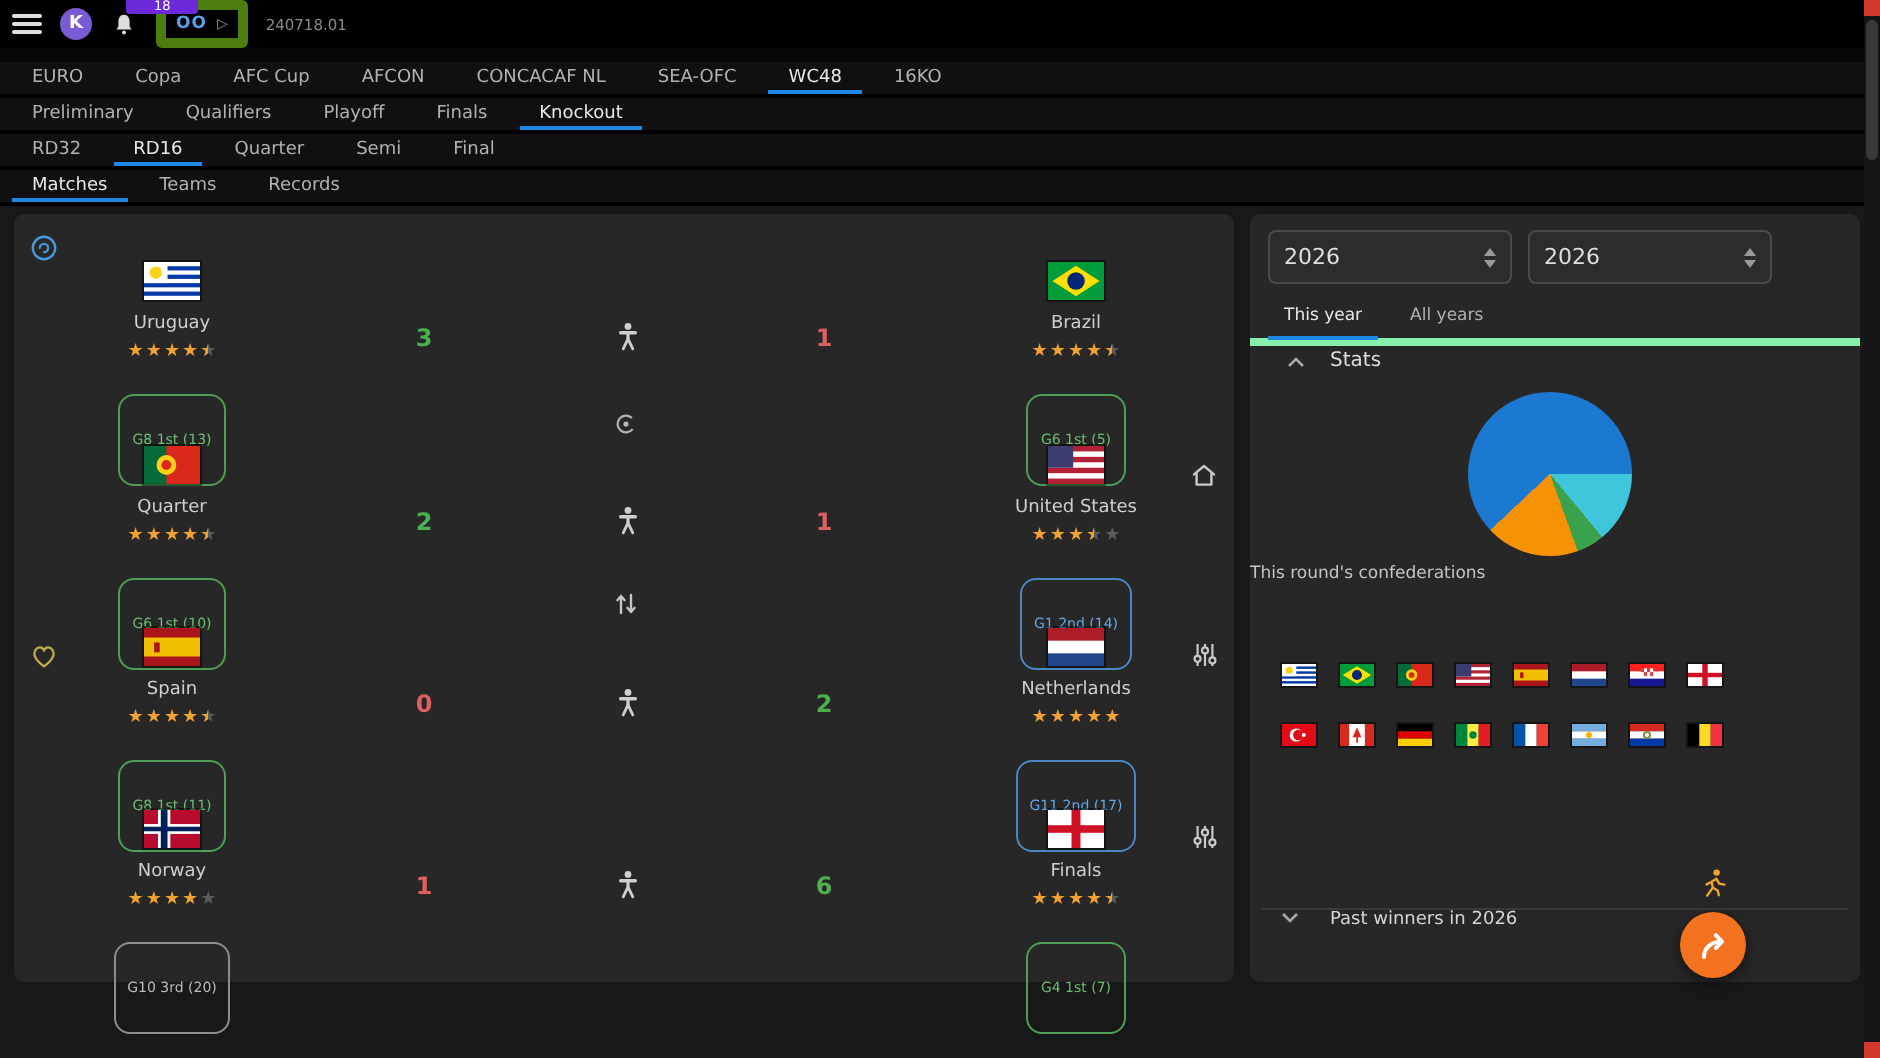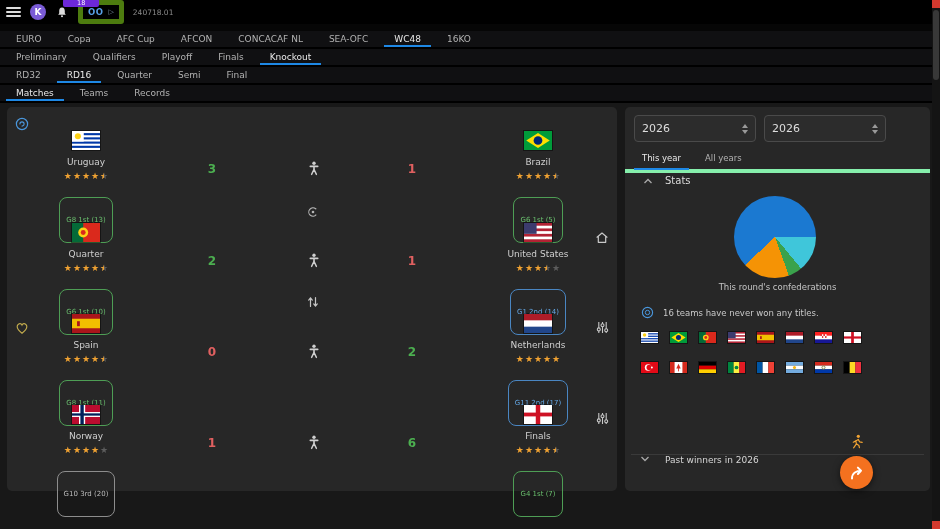--- a/index.html
+++ b/index.html
@@ -61,21 +61,21 @@
           border-bottom:4px solid #9a9a9a;margin-bottom:2px}
   .tri-down{width:0;height:0;border-left:3px solid transparent;border-right:3px solid transparent;
             border-top:4px solid #9a9a9a}
   .ptabs{position:absolute;top:41px;left:0;right:0;height:21px;border-bottom:4px solid #86efac;display:flex;padding-left:5px}
   .ptab{padding:0 12px;font-size:8.5px;line-height:21px;color:#b2b2b2;position:relative;cursor:pointer}
   .ptab.active{color:#e9e9e9}
   .ptab.active::after{content:"";position:absolute;left:4px;right:4px;bottom:-1px;height:2px;background:#1e88e5}
   .stats-header{position:absolute;top:68px;left:18px;display:flex;align-items:center;cursor:pointer}
   .stats-header .lbl{font-size:10px;color:#dcdcdc;margin-left:12px}
   .pie{position:absolute;left:109px;top:89px;width:82px;height:82px;border-radius:50%}
-  .pie-cap{position:absolute;top:175px;left:0;right:0;text-align:center;font-size:8.5px;color:#c5c5c5}
+  .pie-cap{position:absolute;top:175px;left:0;right:0;text-align:left;font-size:8.5px;color:#c5c5c5}
   .note-row{position:absolute;top:199px;left:16px;right:10px;display:flex;align-items:center}
   .note-text{font-size:8.5px;color:#c9c9c9;margin-left:9px}
   .frow{position:absolute;left:16px;display:flex}
   #frow-0{top:225px}#frow-1{top:255px}
   .fcell{width:17px;height:11px;margin-right:12px;line-height:0;box-shadow:0 0 0 1px rgba(0,0,0,.45)}
   .runner{position:absolute;left:224px;top:327px;line-height:0}
   .pw-divider{position:absolute;top:347px;left:6px;right:6px;border-top:1px solid #3a3a3a}
   .pw-row{position:absolute;top:348px;left:0;right:0;height:36px;display:flex;align-items:flex-start;cursor:pointer}
   .pw-row .chev{margin-left:15px;line-height:0}
   .pw-row .lbl{font-size:9px;color:#d6d6d6;margin-left:15px}
@@ -419,27 +419,20 @@
   <div class="stats-header">
     <svg width="10" height="8" viewBox="0 0 10 8">
       <polyline points="1.5,6 5,2.5 8.5,6" fill="none" stroke="#a9a9a9" stroke-width="1.3"></polyline>
     </svg>
     <span class="lbl">Stats</span>
   </div>
 
   <div class="pie" id="pie-chart" style="background: conic-gradient(from 90deg, rgb(63, 198, 218) 0deg, rgb(63, 198, 218) 50.4deg, rgb(58, 162, 76) 50.4deg, rgb(58, 162, 76) 70.2deg, rgb(245, 147, 5) 70.2deg, rgb(245, 147, 5) 136.8deg, rgb(27, 121, 209) 136.8deg, rgb(27, 121, 209) 360deg);"></div>
   <div class="pie-cap">This round's confederations</div>
 
-  <div class="note-row">
-    <svg width="13" height="13" viewBox="0 0 13 13">
-      <circle cx="6.5" cy="6.5" r="5.1" fill="none" stroke="#4a97dd" stroke-width="1.1"></circle>
-      <circle cx="6.5" cy="6.5" r="2.2" fill="none" stroke="#4a97dd" stroke-width="1"></circle>
-    </svg>
-    <span class="note-text">16 teams have never won any titles.</span>
-  </div>
 
   <div class="frow" id="frow-0">
       <span class="fcell"><svg width="17" height="11" viewBox="0 0 17 11">
           <rect x="0" y="0" width="17" height="11" fill="#fff"></rect>
           <rect x="0" y="1.2222222222222223" width="17" height="1.2222222222222223" fill="#0038a8"></rect>
           <rect x="0" y="3.6666666666666665" width="17" height="1.2222222222222223" fill="#0038a8"></rect>
           <rect x="0" y="6.111111111111111" width="17" height="1.2222222222222223" fill="#0038a8"></rect>
           <rect x="0" y="8.555555555555555" width="17" height="1.2222222222222223" fill="#0038a8"></rect>
           <rect x="0" y="0" width="7.14" height="6.111111111111111" fill="#fff"></rect>
           <circle cx="3.57" cy="3.08" r="1.76" fill="#fcd116"></circle>

